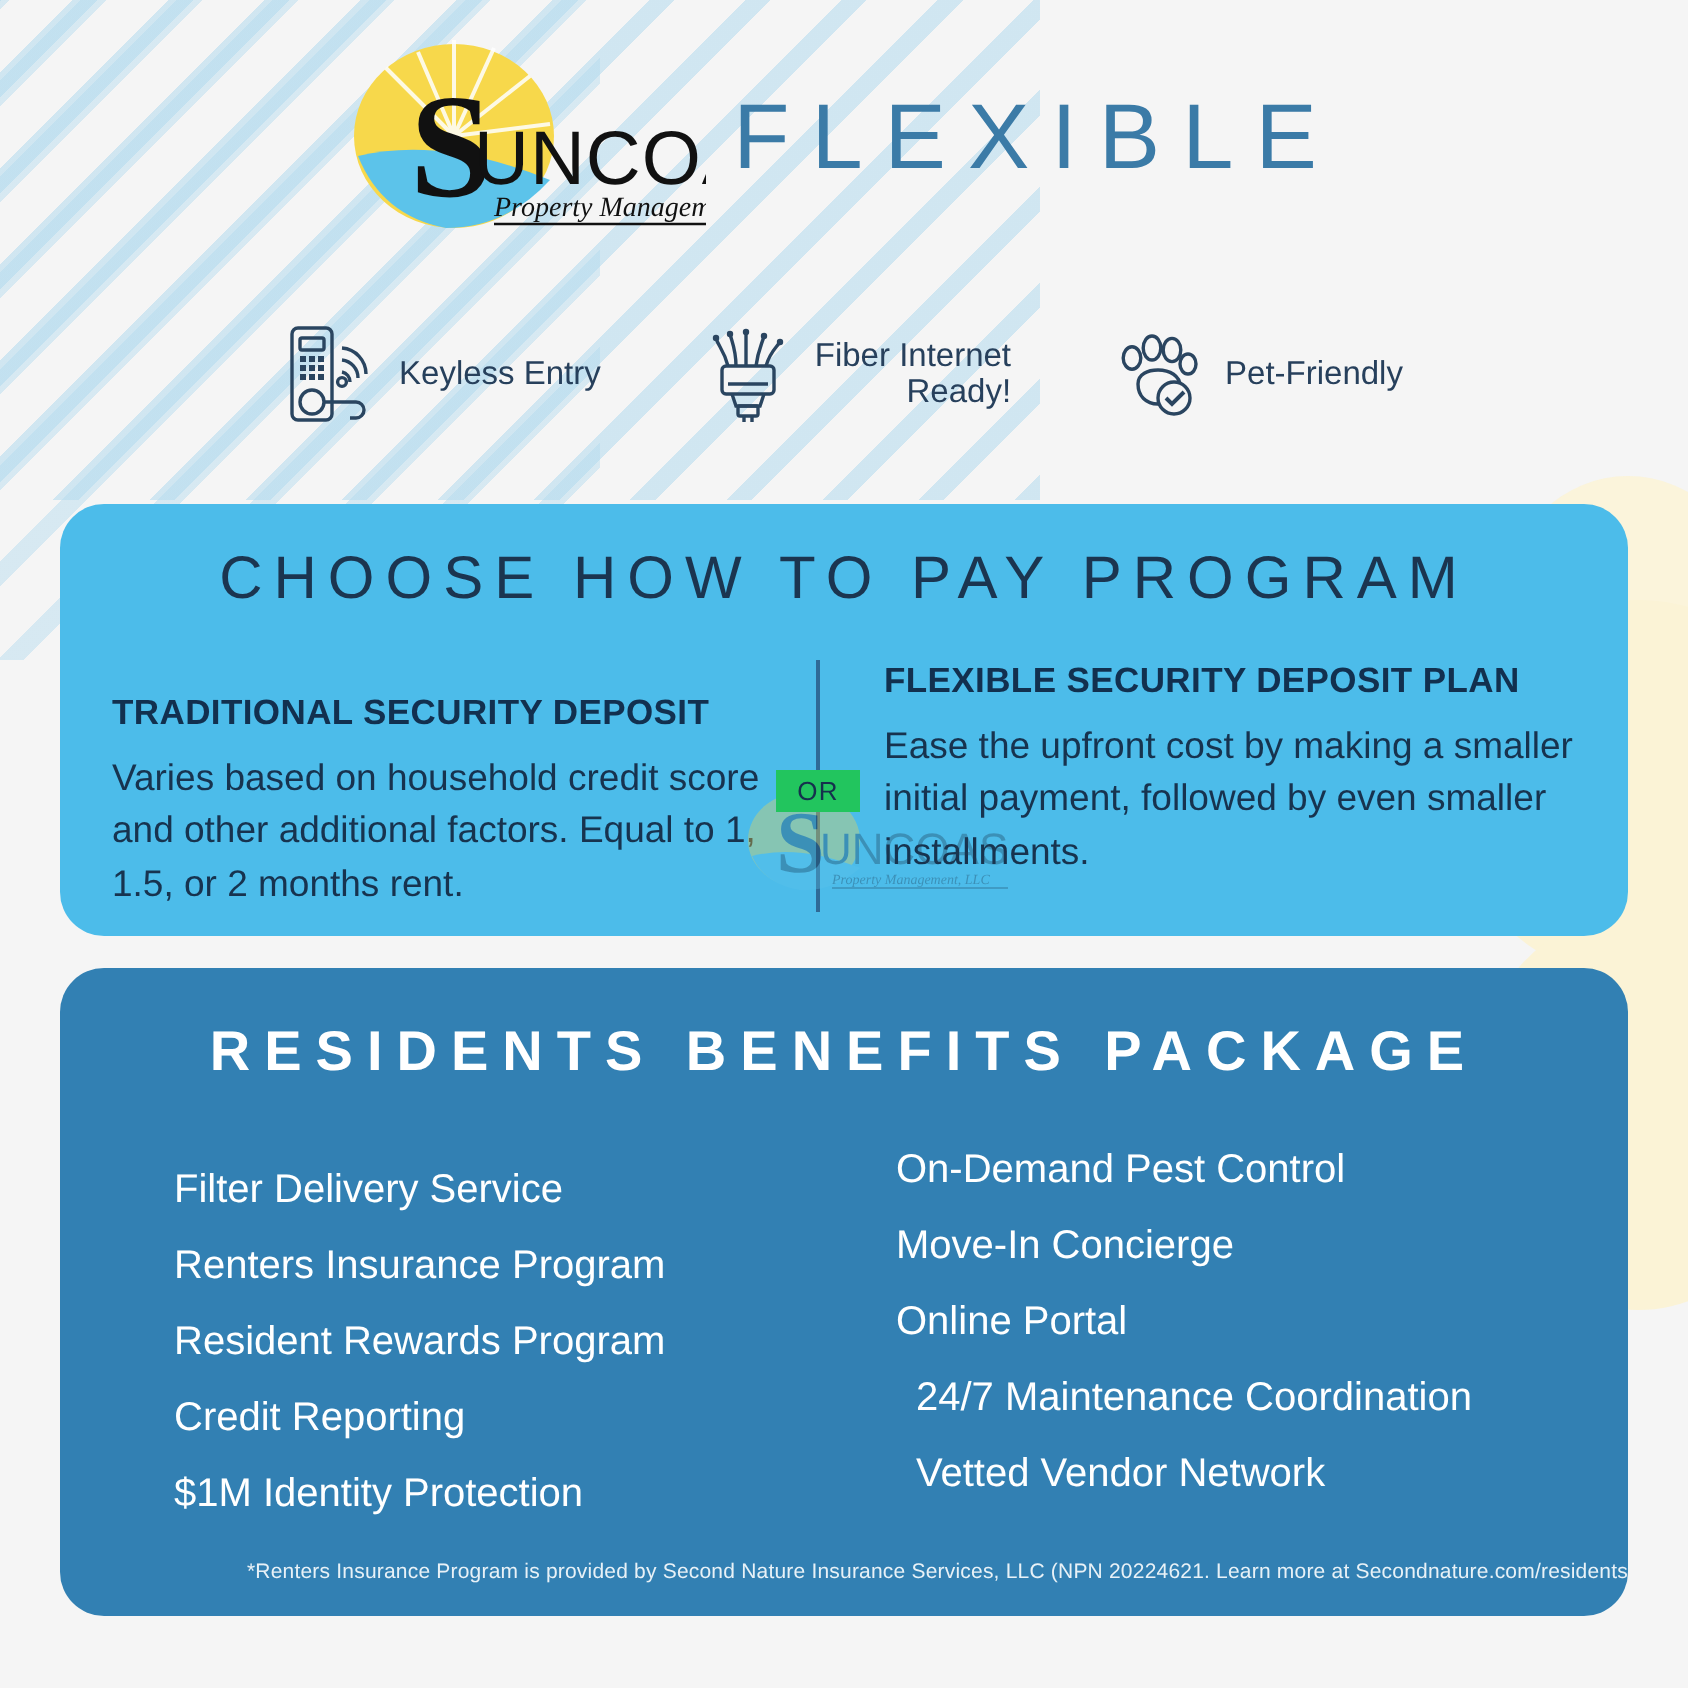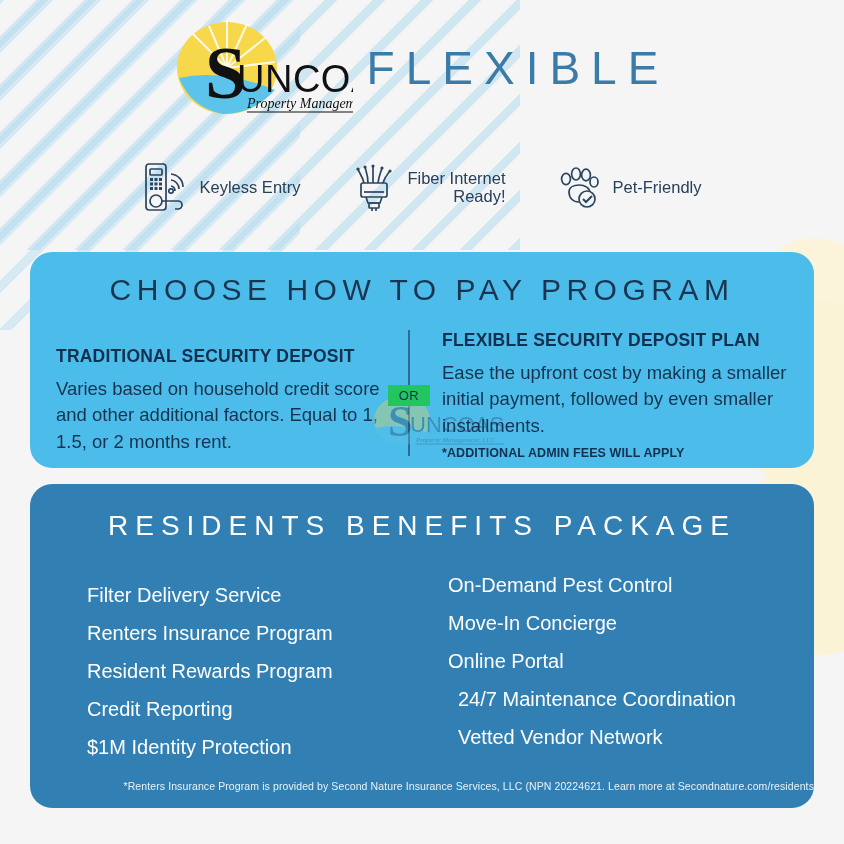--- a/index.html
+++ b/index.html
@@ -101,21 +101,21 @@
     opacity:.34;pointer-events:none;
   }
 
   
   .res-panel{
     left:30px;top:484px;width:784px;height:324px;
     background:#3280b3;
   }
   .res-title{
     position:absolute;left:0;top:26px;width:100%;text-align:center;
-    color:#ffffff;font-size:28px;letter-spacing:7px;font-weight:400;
+    color:#ffffff;font-size:28px;letter-spacing:7px;font-weight:700;
   }
   .res-cols{position:absolute;left:0;top:82px;width:100%;}
   .res-col{position:absolute;top:0;}
   .res-col.left{left:57px;width:360px;margin-top:10px;}
   .res-col.right{left:418px;width:360px;}
   .res-item{
     color:#ffffff;font-size:20px;line-height:1;padding:9px 0;
     white-space:nowrap;
   }
   .res-item.indent{padding-left:10px;}
@@ -226,21 +226,20 @@
   <div class="panel pay-panel">
     <div class="pay-title">CHOOSE HOW TO PAY PROGRAM</div>
     <div class="pay-cols">
       <div class="col-left">
         <div class="col-head">TRADITIONAL SECURITY DEPOSIT</div>
         <div class="col-body">Varies based on household credit score and other additional factors. Equal to 1, 1.5, or 2 months rent.</div>
       </div>
       <div class="col-right">
         <div class="col-head">FLEXIBLE SECURITY DEPOSIT PLAN</div>
         <div class="col-body">Ease the upfront cost by making a smaller initial payment, followed by even smaller installments.</div>
-        <div class="admin-note">*ADDITIONAL ADMIN FEES WILL APPLY</div>
       </div>
     </div>
   </div>
 
   <div class="divider"></div>
   <svg class="watermark" viewBox="0 0 132 62">
     <ellipse cx="30" cy="32" rx="28" ry="24" fill="#f7d84b"></ellipse>
     <path d="M4 40 Q28 34 58 46 Q44 58 28 57 Q10 54 4 40 Z" fill="#5cc3ea"></path>
     <text x="16" y="48" font-family="Liberation Serif, serif" font-size="44" font-weight="bold" fill="#1d3c57">S</text>
     <text x="38" y="44" font-family="Liberation Sans, sans-serif" font-size="22" fill="#1d3c57">UNCOAST</text>

